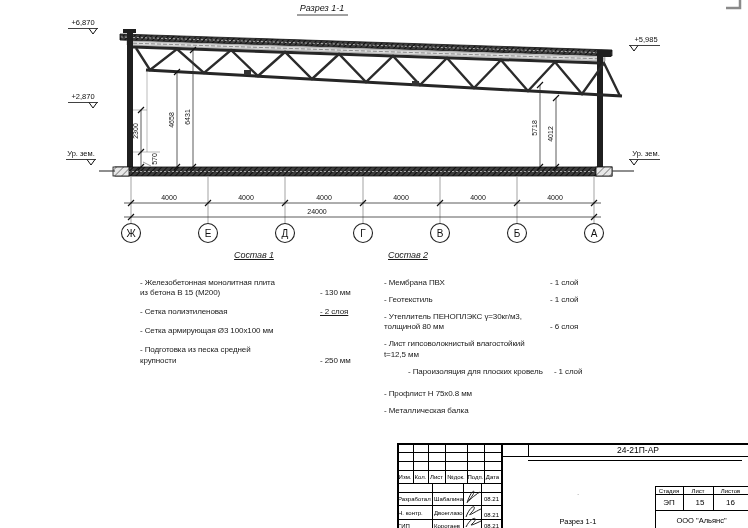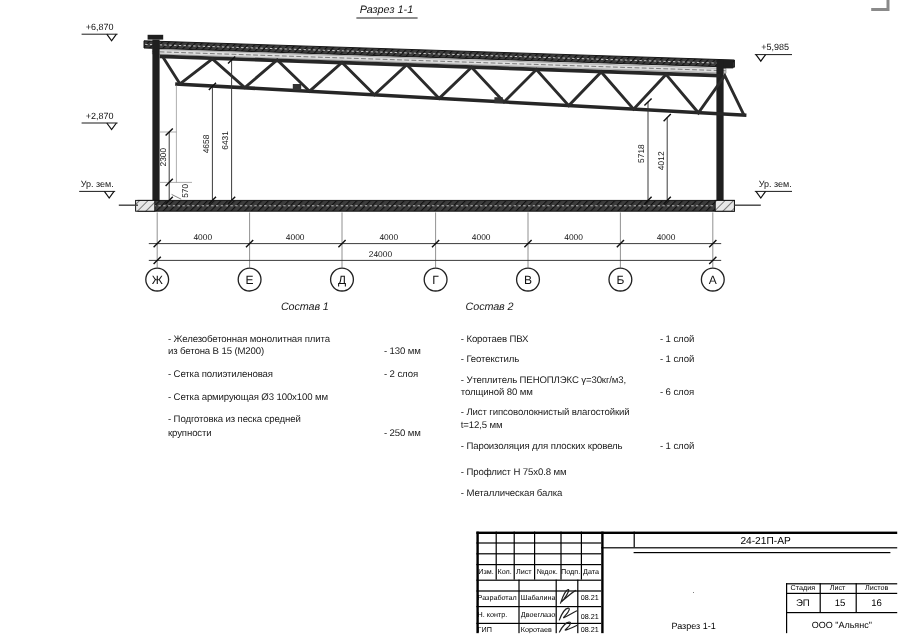--- a/index.html
+++ b/index.html
@@ -2,21 +2,21 @@
 <html><head>
 <meta charset="utf-8">
 <style>
   html,body{margin:0;padding:0;background:#ffffff;}
   #canvas{position:relative;width:748px;height:528px;background:#fff;overflow:hidden;
           font-family:"Liberation Sans",sans-serif;color:#111;}
   svg text{font-family:"Liberation Sans",sans-serif;fill:#111;}
   .sec-title{font-style:italic;}
   
   .sostav{position:absolute;font-size:8px;line-height:1.28;color:#1a1a1a;letter-spacing:-0.1px;}
-  .sostav .st{font-size:9px;font-style:italic;margin-bottom:16px;}
+  .sostav .st{font-size:9px;font-style:italic;text-decoration:underline;margin-bottom:16px;}
   .sostav .row{display:flex;justify-content:space-between;align-items:flex-end;}
   .sostav .nm{white-space:pre-line;}
   .sostav .qt{white-space:nowrap;text-align:left;}
   
   #tb{position:absolute;left:397px;top:443px;width:351px;height:85px;font-size:6px;color:#000;}
   #tb .vl,#tb .hl{position:absolute;background:#000;}
   #tb .vl{width:1px;}
   #tb .hl{height:1px;}
   #tb .cell{position:absolute;display:flex;align-items:center;justify-content:center;
             text-align:center;overflow:hidden;white-space:nowrap;}
@@ -178,56 +178,56 @@
   
   <div class="sostav" id="s1" style="left:140px;top:250px;width:228px;">
     <div class="st" style="text-align:center;">Состав 1</div>
     <div class="row" style="margin-bottom:9px;">
       <span class="nm" style="width:168px;">- Железобетонная  монолитная плита
    из бетона В 15 (М200)</span>
       <span class="qt" style="width:48px;">- 130 мм</span>
     </div>
     <div class="row" style="margin-bottom:9px;">
       <span class="nm" style="width:168px;">- Сетка полиэтиленовая</span>
-      <span class="qt" style="width:48px;">- 2 слоя</span>
+      <span class="qt" style="width:48px;text-decoration:underline;">- 2 слоя</span>
     </div>
     <div class="row" style="margin-bottom:9px;">
       <span class="nm" style="width:168px;">- Сетка армирующая Ø3 100x100 мм</span>
       <span class="qt" style="width:48px;"></span>
     </div>
     <div class="row" style="margin-bottom:9px;">
       <span class="nm" style="width:168px;">- Подготовка из песка средней
    крупности</span>
       <span class="qt" style="width:48px;">- 250 мм</span>
     </div>
   </div>
 
   
   <div class="sostav" id="s2" style="left:384px;top:250px;width:210px;">
     <div class="st" style="margin-left:4px;">Состав 2</div>
     <div class="row" style="margin-bottom:7px;">
-      <span class="nm" style="width:160px;">- Коротаев ПВХ</span>
+      <span class="nm" style="width:160px;">- Мембрана ПВХ</span>
       <span class="qt" style="width:44px;">- 1 слой</span>
     </div>
     <div class="row" style="margin-bottom:7px;">
       <span class="nm" style="width:160px;">- Геотекстиль</span>
       <span class="qt" style="width:44px;">- 1 слой</span>
     </div>
     <div class="row" style="margin-bottom:7px;">
       <span class="nm" style="width:160px;">- Утеплитель ПЕНОПЛЭКС γ=30кг/м3,
    толщиной 80 мм</span>
       <span class="qt" style="width:44px;">- 6 слоя</span>
     </div>
     <div class="row" style="margin-bottom:7px;">
       <span class="nm" style="width:160px;">- Лист гипсоволокнистый влагостойкий
    t=12,5 мм</span>
       <span class="qt" style="width:44px;"></span>
     </div>
     <div class="row" style="margin-bottom:12px;">
-      <span class="nm" style="width:160px;">- Пароизоляция для плоских кровель</span>
+      <span class="nm" style="width:160px;margin-left:24px;">- Пароизоляция для плоских кровель</span>
       <span class="qt" style="width:44px;">- 1 слой</span>
     </div>
     <div class="row" style="margin-bottom:7px;">
       <span class="nm" style="width:160px;">- Профлист Н 75х0.8 мм</span>
       <span class="qt" style="width:44px;"></span>
     </div>
     <div class="row">
       <span class="nm" style="width:160px;">- Металлическая балка</span>
       <span class="qt" style="width:44px;"></span>
     </div>

